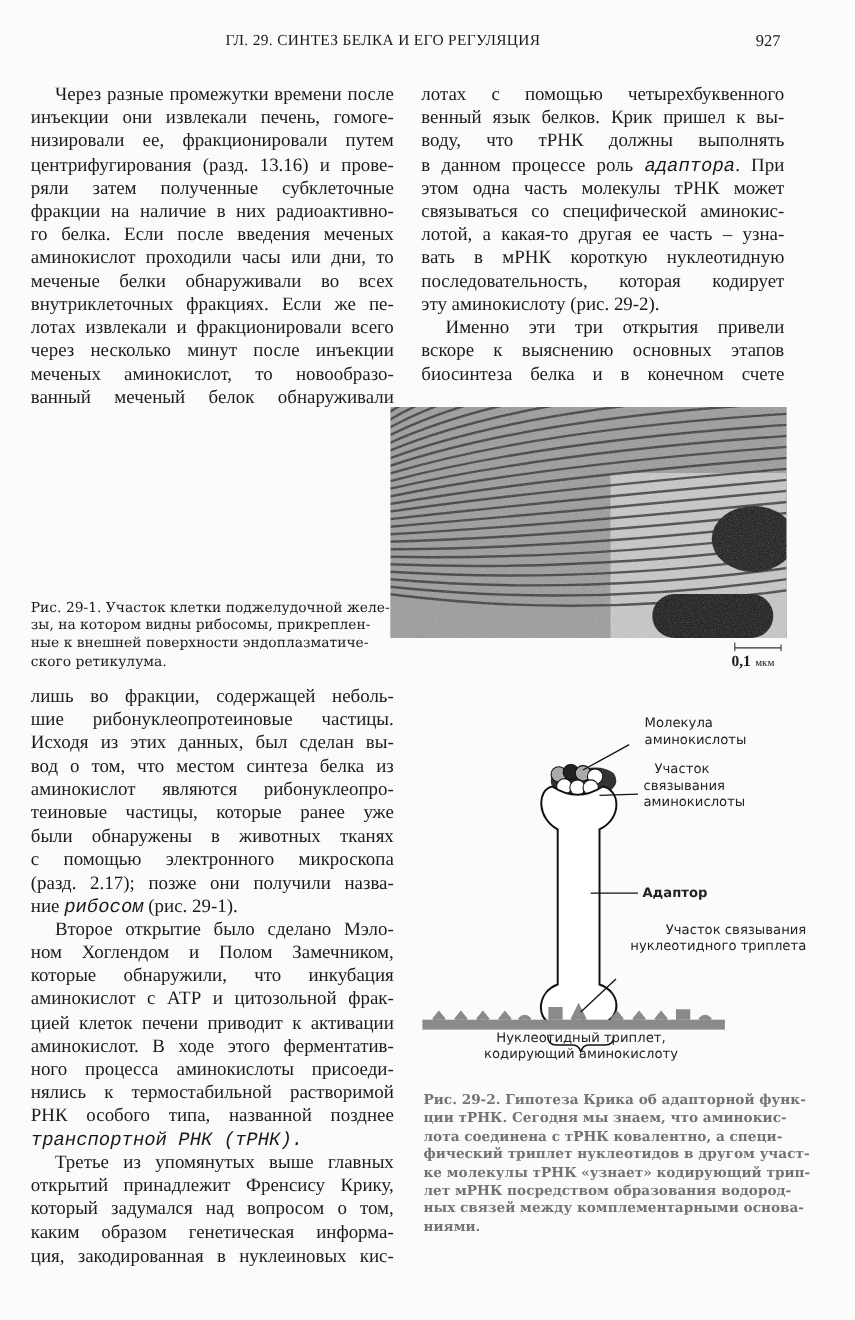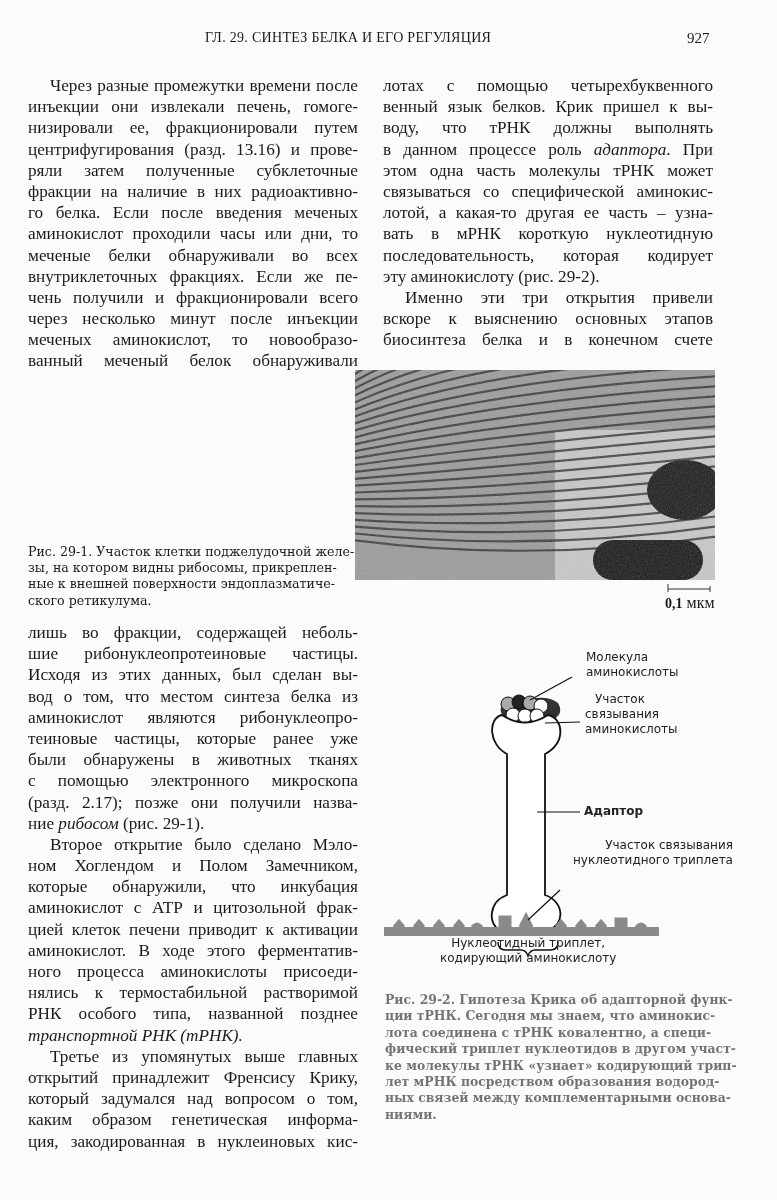--- a/index.html
+++ b/index.html
@@ -14,45 +14,45 @@
   #left-top { left: 28px; top: 75px; width: 330px; }
   #right-top { left: 383px; top: 75px; width: 330px; }
   #left-bottom { left: 28px; top: 622px; width: 330px; }
   .micrograph { position: absolute; left: 355px; top: 370px; width: 360px; height: 210px; overflow: hidden;
                 background: #8a8a8a; }
   .cap1 { position: absolute; left: 28px; top: 544px; width: 320px; font-size: 12.6px; line-height: 16.2px;
           font-family: "DejaVu Serif", serif; }
   .cap1 .ln, .cap2 .ln { display: block; white-space: nowrap; }
   .scale { position: absolute; left: 660px; top: 583px; width: 55px; height: 30px; }
   .scale-label { position: absolute; left: 665px; top: 594px; font-size: 14px; font-weight: bold; }
-  .scale-label small { font-size: 16px; font-weight: normal; margin-left: 4px; }
+  .scale-label small { font-size: 10px; font-weight: normal; margin-left: 4px; }
   .diagram { position: absolute; left: 380px; top: 640px; width: 360px; height: 330px; }
   .dlabel { position: absolute; font-family: "DejaVu Sans", sans-serif; font-size: 12px; line-height: 15px; color: #222; white-space: nowrap; }
   .cap2 { position: absolute; left: 385px; top: 992px; width: 330px; font-size: 12.4px; line-height: 16.4px;
           font-family: "DejaVu Serif", serif; font-weight: bold; color: #737373; }
-  em { font-style: italic; }
+  em { font-style: italic; font-family: Liberation Mono, monospace; }
 </style>
 </head>
 <body>
 
 <div class="running-head">ГЛ. 29. СИНТЕЗ БЕЛКА И ЕГО РЕГУЛЯЦИЯ</div>
 <div class="page-num">927</div>
 
 <div id="left-top" class="col">
   <span class="ln ind">Через разные промежутки времени после</span>
   <span class="ln">инъекции они извлекали печень, гомоге-</span>
   <span class="ln">низировали ее, фракционировали путем</span>
   <span class="ln">центрифугирования (разд. 13.16) и прове-</span>
   <span class="ln">ряли затем полученные субклеточные</span>
   <span class="ln">фракции на наличие в них радиоактивно-</span>
   <span class="ln">го белка. Если после введения меченых</span>
   <span class="ln">аминокислот проходили часы или дни, то</span>
   <span class="ln">меченые белки обнаруживали во всех</span>
   <span class="ln">внутриклеточных фракциях. Если же пе-</span>
-  <span class="ln">чень получили и фракционировали всего</span>
+  <span class="ln">лотах извлекали и фракционировали всего</span>
   <span class="ln">через несколько минут после инъекции</span>
   <span class="ln">меченых аминокислот, то новообразо-</span>
   <span class="ln">ванный меченый белок обнаруживали</span>
 </div>
 
 <div id="right-top" class="col">
   <span class="ln">лотах с помощью четырехбуквенного</span>
   <span class="ln">венный язык белков. Крик пришел к вы-</span>
   <span class="ln">воду, что тРНК должны выполнять</span>
   <span class="ln">

